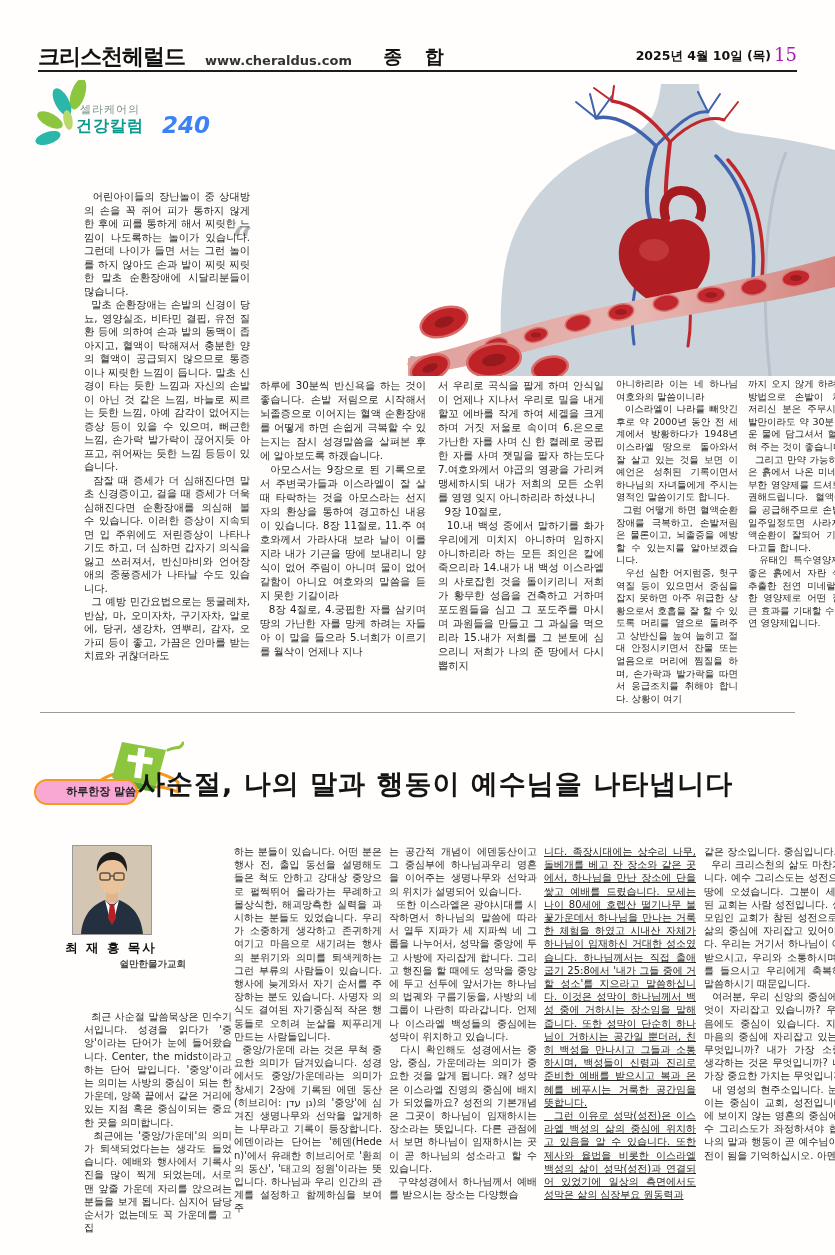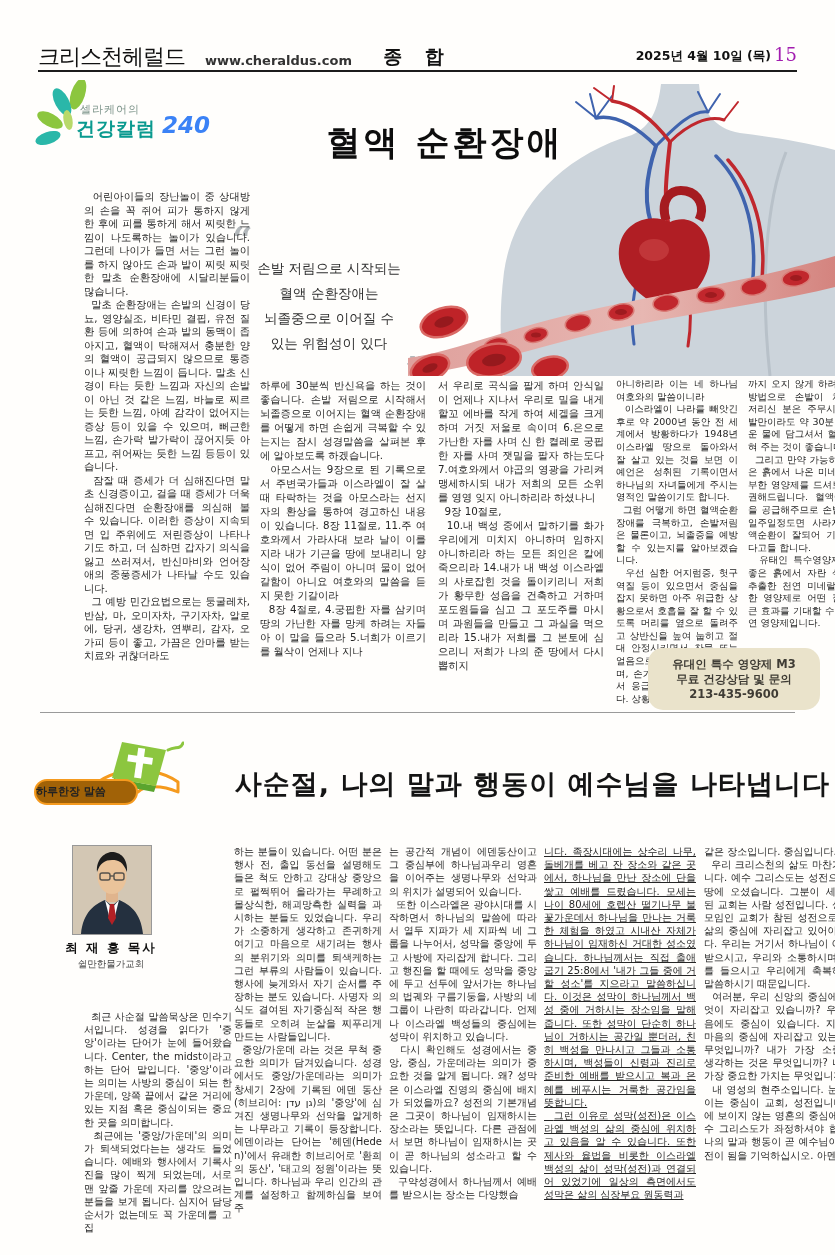--- a/index.html
+++ b/index.html
@@ -1,29 +1,29 @@
 <!DOCTYPE html>
 <html><head>
 <meta charset="utf-8">
 <style>
   html,body{margin:0;padding:0;background:#e9e9e9;}
   .page{position:relative;width:835px;height:1255px;background:#fffefc;margin:0 auto;
         font-family:"DejaVu Sans","Liberation Sans",sans-serif;color:#222;overflow:hidden;}
   
-  .masthead{position:absolute;left:38px;top:42px;font-size:22px;font-weight:400;letter-spacing:-1px;color:#111;}
+  .masthead{position:absolute;left:38px;top:42px;font-size:22px;font-weight:700;letter-spacing:-1px;color:#111;}
   .site-url{position:absolute;left:205px;top:53px;font-size:13px;font-weight:600;color:#333;}
   .section-label{position:absolute;left:0;right:0;top:44px;text-align:center;font-size:19px;font-weight:800;letter-spacing:8px;color:#111;}
   .dateline{position:absolute;right:64px;top:48px;font-size:12.5px;font-weight:700;color:#111;}
   .page-number{position:absolute;right:38px;top:44px;font-size:18px;font-family:"DejaVu Serif","Liberation Serif",serif;color:#a21caf;}
   .header-rule{position:absolute;left:38px;right:38px;top:70px;height:2px;background:#1c1c1c;}
   
   .logo-block{position:absolute;left:34px;top:80px;width:180px;height:95px;}
   .logo-leaves{position:absolute;left:0;top:0;}
   .logo-brand{position:absolute;left:46px;top:22px;font-size:11px;color:#7d948a;letter-spacing:1px;}
-  .logo-title{position:absolute;left:42px;top:36px;font-size:19px;font-weight:800;color:#0a9a8f;letter-spacing:1px;}
+  .logo-title{position:absolute;left:42px;top:36px;font-size:16px;font-weight:800;color:#0a9a8f;letter-spacing:1px;}
   .logo-number{position:absolute;left:128px;top:32px;font-size:23px;font-weight:800;font-style:italic;color:#3b82f6;}
   
   .article-title{position:absolute;left:250px;top:120px;width:390px;text-align:center;
                  font-size:34px;font-weight:800;letter-spacing:3px;color:#0d0d0d;}
   .pullquote{position:absolute;left:228px;top:224px;width:202px;height:160px;}
   .pq-open{position:absolute;left:4px;top:-6px;font-family:"DejaVu Serif",serif;font-size:36px;font-weight:bold;color:#b3b8bb;}
   .pq-close{position:absolute;right:4px;bottom:-6px;font-family:"DejaVu Serif",serif;font-size:36px;font-weight:bold;color:#b3b8bb;}
   .pq-text{position:absolute;left:0;top:32px;width:100%;text-align:center;white-space:pre-line;
            font-family:"DejaVu Serif","Liberation Serif",serif;font-size:13.5px;line-height:1.85;color:#2e2e2e;}
   .hero{position:absolute;left:408px;top:84px;width:427px;height:292px;}
@@ -33,26 +33,26 @@
   .tcol3{left:394px;top:378px;width:166px;height:332px;font-size:10.3px;line-height:14px;}
   .tcol4{left:572px;top:378px;width:122px;height:334px;font-size:9.5px;line-height:12.6px;}
   .tcol5{left:704px;top:378px;width:122px;height:264px;font-size:9.5px;line-height:12.6px;}
   .contact-box{position:absolute;left:648px;top:648px;width:172px;height:62px;background:#eae3cb;border-radius:15px;
                text-align:center;padding-top:9px;box-sizing:border-box;}
   .contact-box div{font-size:11.5px;font-weight:600;color:#3f3c35;line-height:15px;}
   .section-rule{position:absolute;left:40px;right:40px;top:712px;height:1px;background:#9a9a9a;}
   
   .book-icon{position:absolute;left:92px;top:740px;}
   .badge-pill{position:absolute;left:34px;top:779px;width:100px;height:22px;border:2px solid #f59a1e;border-radius:14px;
-              background:#a16207;text-align:left;line-height:22px;font-size:11px;font-weight:700;color:#222;}
-  .devotional-title{position:absolute;left:168px;top:766px;width:662px;text-align:right;
+              background:#f9a8d4;text-align:right;line-height:22px;font-size:11px;font-weight:700;color:#222;}
+  .devotional-title{position:absolute;left:138px;top:766px;width:662px;text-align:left;
                     font-size:27px;font-weight:800;letter-spacing:1px;color:#141414;}
   .author-photo{position:absolute;left:72px;top:845px;width:78px;height:88px;border:1px solid #999;background:#d3c7b4;}
   .author-name{position:absolute;left:36px;top:940px;width:150px;text-align:center;font-size:12.5px;font-weight:800;letter-spacing:2px;color:#111;}
-  .author-church{position:absolute;left:36px;top:958px;width:150px;text-align:center;font-size:9.5px;color:#4a4a4a;}
+  .author-church{position:absolute;left:36px;top:958px;width:150px;text-align:right;font-size:9.5px;color:#4a4a4a;font-weight:bold;}
   .bcol{top:845px;font-size:10px;line-height:13.2px;height:400px;}
   .bcol1{left:40px;top:1010px;width:148px;height:234px;}
   .bcol2{left:190px;width:148px;}
   .bcol3{left:345px;width:148px;}
   .bcol4{left:500px;width:152px;text-decoration:underline;}
   .bcol5{left:660px;width:158px;}
 </style>
 </head>
 <body>
 
@@ -73,28 +73,23 @@
         <ellipse cx="16" cy="40" rx="6.5" ry="14" fill="#8cc63f" transform="rotate(-62 16 40)"></ellipse>
         <ellipse cx="14" cy="58" rx="6" ry="13" fill="#2ab7a9" transform="rotate(-108 14 58)"></ellipse>
         <ellipse cx="34" cy="40" rx="4.5" ry="10" fill="#b8d96a" transform="rotate(-10 34 40)"></ellipse>
       </svg>
     </span>
     <div class="logo-brand">셀라케어의</div>
     <div class="logo-title">건강칼럼</div>
     <div class="logo-number">240</div>
   </div>
 
-  <div class="article-title">혈액 순환장애</div>
 
   <div class="pullquote">
     <span class="pq-open">“</span>
-    <div class="pq-text">손발 저림으로 시작되는
-혈액 순환장애는
-뇌졸중으로 이어질 수
-있는 위험성이 있다</div>
     <span class="pq-close">”</span>
   </div>
 
   <div class="hero">
     <svg width="427" height="292" viewBox="0 0 427 292">
       <defs>
         <linearGradient id="tubeGrad" x1="0" y1="0" x2="1" y2="0">
           <stop offset="0" stop-color="#dfa09c"></stop>
           <stop offset="0.55" stop-color="#e7b7b2"></stop>
           <stop offset="1" stop-color="#d4847f"></stop>
@@ -172,25 +167,20 @@
   9장 10절로,
   10.내 백성 중에서 말하기를 화가 우리에게 미치지 아니하며 임하지 아니하리라 하는 모든 죄인은 칼에 죽으리라 14.내가 내 백성 이스라엘의 사로잡힌 것을 돌이키리니 저희가 황무한 성읍을 건축하고 거하며 포도원들을 심고 그 포도주를 마시며 과원들을 만들고 그 과실을 먹으리라 15.내가 저희를 그 본토에 심으리니 저희가 나의 준 땅에서 다시 뽑히지</div>
   <div class="ncol tcol4">아니하리라 이는 네 하나님 여호와의 말씀이니라
   이스라엘이 나라를 빼앗긴 후로 약 2000년 동안 전 세계에서 방황하다가 1948년 이스라엘 땅으로 돌아와서 잘 살고 있는 것을 보면 이 예언은 성취된 기록이면서 하나님의 자녀들에게 주시는 영적인 말씀이기도 합니다.
   그럼 어떻게 하면 혈액순환장애를 극복하고, 손발저림은 물론이고, 뇌졸증을 예방할 수 있는지를 알아보겠습니다.
   우선 심한 어지럼증, 헛구역질 등이 있으면서 중심을 잡지 못하면 아주 위급한 상황으로서 호흡을 잘 할 수 있도록 머리를 옆으로 돌려주고 상반신을 높여 눕히고 절대 안정시키면서 찬물 또는 얼음으로 머리에 찜질을 하며, 손가락과 발가락을 따면서 응급조치를 취해야 합니다. 상황이 여기</div>
   <div class="ncol tcol5">까지 오지 않게 하려면 예방방법으로 손발이 차갑거나 저리신 분은 주무시기 전에 발만이라도 약 30분 정도 더운 물에 담그셔서 혈관을 넓혀 주는 것이 좋습니다.
   그리고 만약 가능하다면 좋은 흙에서 나온 미네랄이 풍부한 영양제를 드셔보시기를 권해드립니다. 혈액에 영양을 공급해주므로 손발저림은 일주일정도면 사라지고, 혈액순환이 잘되어 기운이 난다고들 합니다.
   유태인 특수영양제 M3는 좋은 흙에서 자란 식물에서 추출한 천연 미네랄이 풍부한 영양제로 어떤 질병이든 큰 효과를 기대할 수 있는 천연 영양제입니다.</div>
 
-  <div class="contact-box">
-    <div>유대인 특수 영양제 M3</div>
-    <div>무료 건강상담 및 문의</div>
-    <div>213-435-9600</div>
-  </div>
 
   <div class="section-rule"></div>
 
   <span class="book-icon">
     <svg width="92" height="64" viewBox="0 0 92 64">
       <path d="M6,42 C22,31 40,29 46,36 C52,29 70,31 86,42 L86,52 C70,45 52,45 46,52 C40,45 22,45 6,52 Z" fill="#ffffff" stroke="#f59a1e" stroke-width="3" stroke-linejoin="round"></path>
       <path d="M22,38 L64,46 L62,52 L20,44 Z" fill="#5aa52e"></path>
       <path d="M30,2 L74,10 L64,46 L20,38 Z" fill="#8cc63f"></path>
       <path d="M76,10 C84,6 88,10 91,3" stroke="#8cc63f" stroke-width="3" fill="none" stroke-linecap="round"></path>
       <g transform="rotate(8 47 24)" fill="#ffffff">

